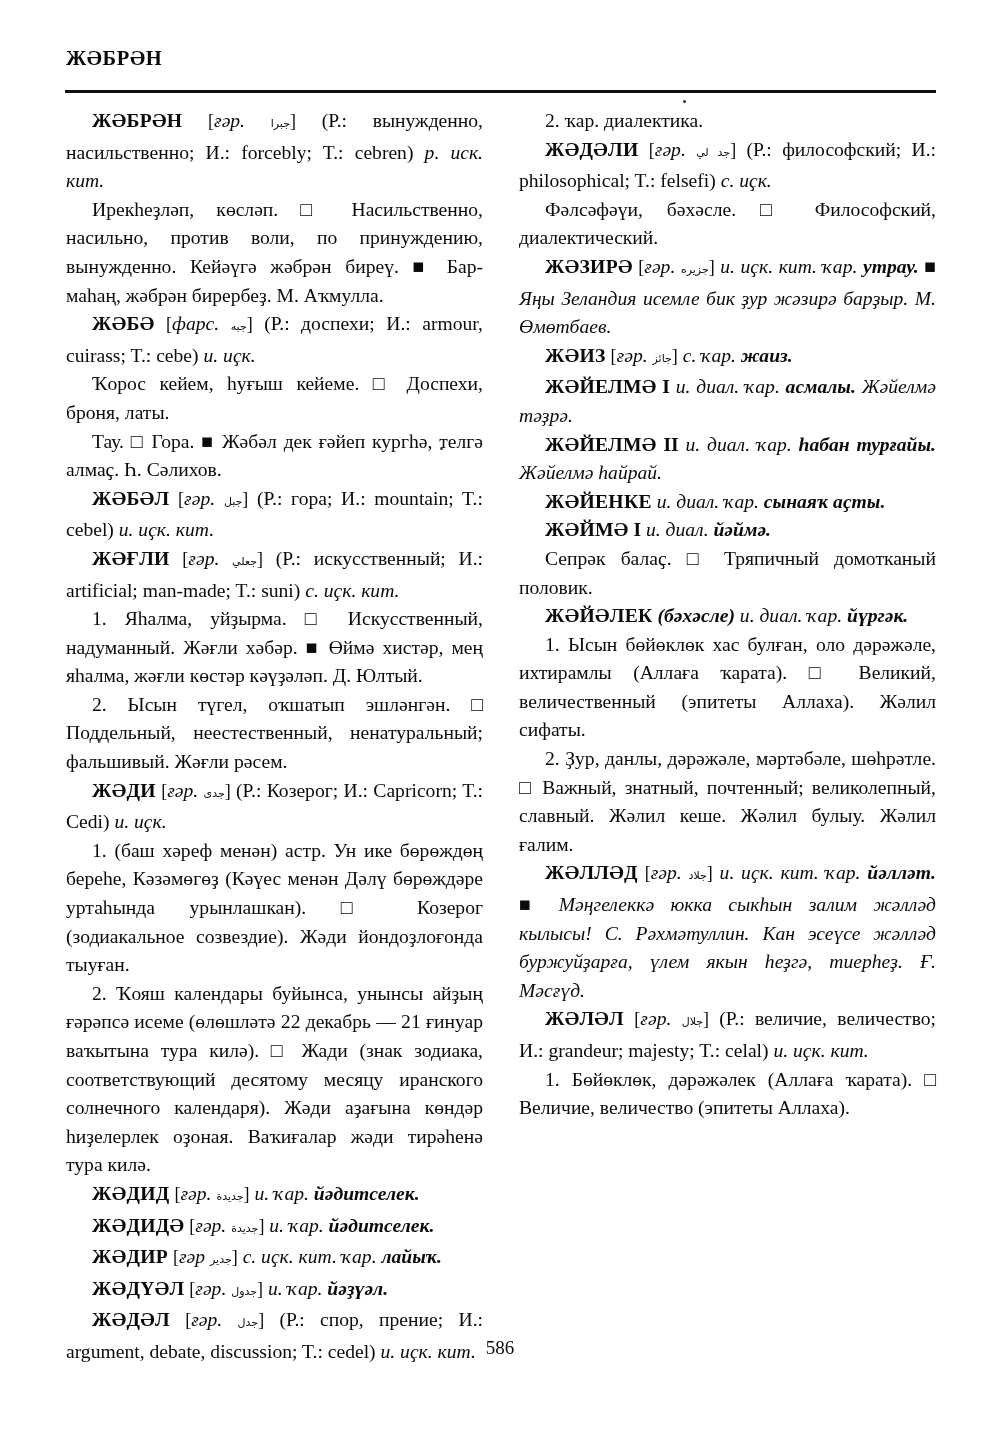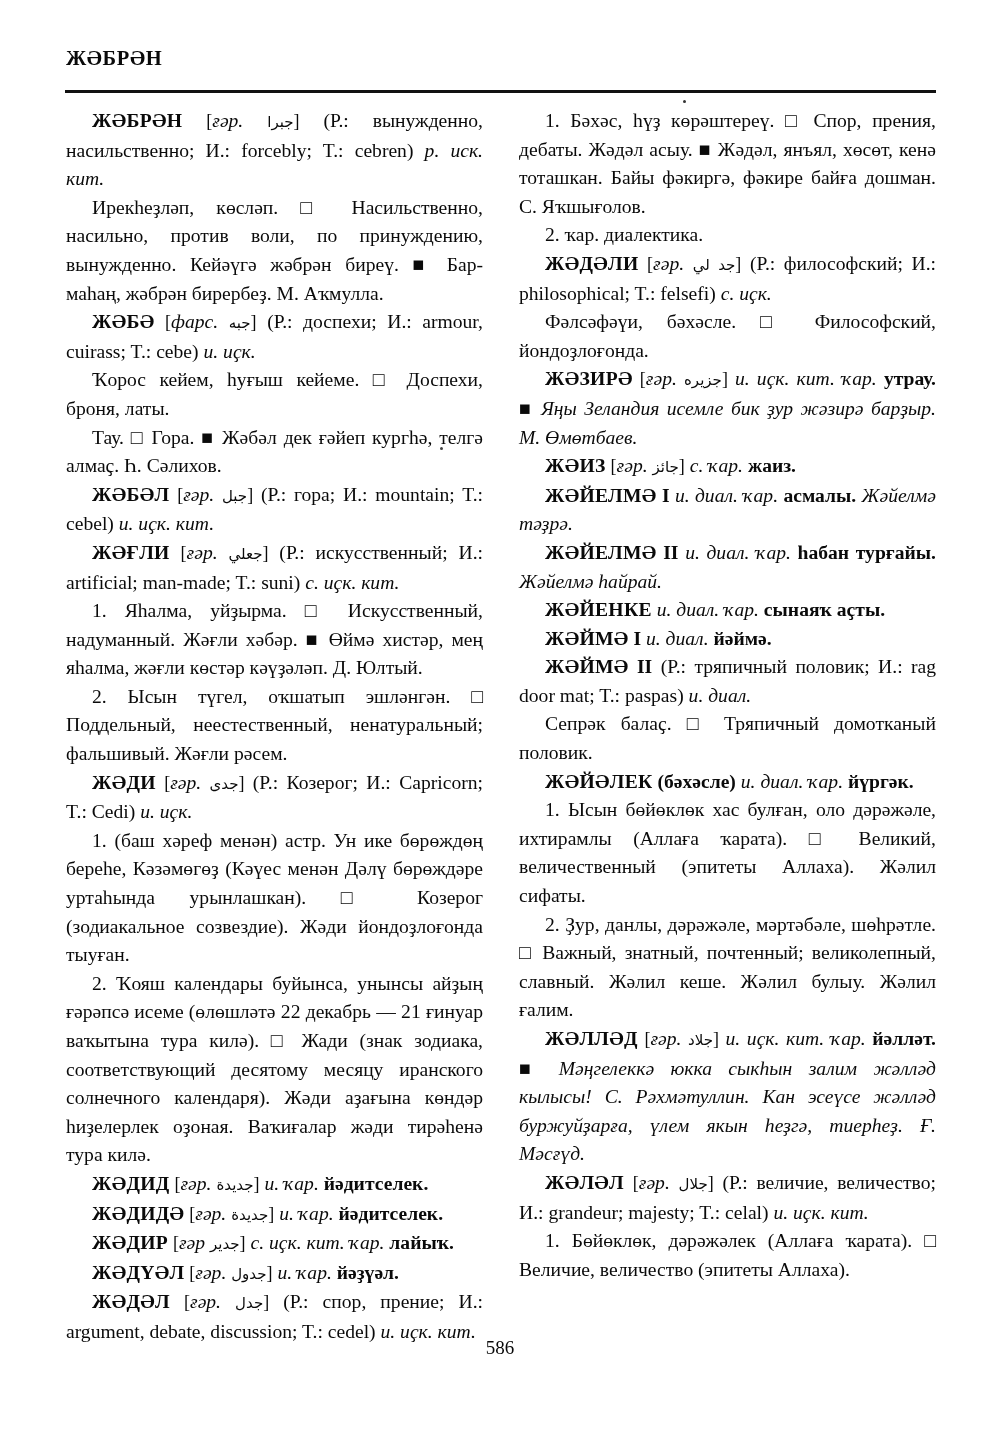--- a/index.html
+++ b/index.html
@@ -36,24 +36,24 @@
     font-size:19.6px;
     line-height:28.6px;
     text-align:justify;
     text-justify:inter-word;
     hyphens:manual;
     text-indent:26px;
   }
 
   .hw{font-weight:700;letter-spacing:.3px;}
   .it{font-style:italic;}
-  .b{font-weight:700;}
+  .b{font-weight:700;font-style:italic;}
   .ar{
     font-family:"DejaVu Sans",sans-serif;
-    font-size:15px;
+    font-size:11px;
     direction:rtl;unicode-bidi:isolate;
     letter-spacing:0;
   }
   .sq{font-size:18px;}
   .rom{font-weight:700;font-family:"Liberation Serif",serif;}
   .spot{
     position:absolute;left:683px;top:100px;width:3px;height:3px;
     background:#333;border-radius:50%;
   }
   .spot2{
@@ -103,39 +103,37 @@
       <p class="e"><span class="hw">ЖӘДИР</span> <span class="sq">[</span><span class="it">ғәр</span> <span class="ar">جدير</span><span class="sq">]</span> <span class="it">с. иҫк. кит. ҡар.</span> <span class="b">лайыҡ.</span></p>
 
       <p class="e"><span class="hw">ЖӘДҮӘЛ</span> <span class="sq">[</span><span class="it">ғәр.</span> <span class="ar">جدول</span><span class="sq">]</span> <span class="it">и. ҡар.</span> <span class="b">йәҙүәл.</span></p>
 
       <p class="e"><span class="hw">ЖӘДӘЛ</span> <span class="sq">[</span><span class="it">ғәр.</span> <span class="ar">جدل</span><span class="sq">]</span> <span>(Р.: спор, прение; И.: argument, debate, discussion; T.: cedel)</span> <span class="it">и. иҫк. кит.</span></p>
 
     </div>
 
     <div class="col col-right">
 
-      <p class="e">1. Бәхәс, һүҙ көрәштереү. □ Спор, прения, дебаты. Жәдәл асыу. ■ Жәдәл, янъял, хөсөт, кенә тоташкан. Байы фәкиргә, фәкире байға дошман. С. Яҡшығолов.</p>
       <p class="e">2. ҡар. диалектика.</p>
 
       <p class="e"><span class="hw">ЖӘДӘЛИ</span> <span class="sq">[</span><span class="it">ғәр.</span> <span class="ar">جد لي</span><span class="sq">]</span> <span>(Р.: философский; И.: philosophical; T.: felsefi)</span> <span class="it">с. иҫк.</span></p>
-      <p class="e">Фәлсәфәүи, бәхәсле. □ Философский, йондоҙлоғонда.</p>
+      <p class="e">Фәлсәфәүи, бәхәсле. □ Философский, диалектический.</p>
 
       <p class="e"><span class="hw">ЖӘЗИРӘ</span> <span class="sq">[</span><span class="it">ғәр.</span> <span class="ar">جزيره</span><span class="sq">]</span> <span class="it">и. иҫк. кит. ҡар.</span> <span class="b">утрау.</span> <span class="it">■ Яңы Зеландия исемле бик ҙур жәзирә барҙыр. М. Өмөтбаев.</span></p>
 
       <p class="e"><span class="hw">ЖӘИЗ</span> <span class="sq">[</span><span class="it">ғәр.</span> <span class="ar">جائز</span><span class="sq">]</span> <span class="it">с. ҡар.</span> <span class="b">жаиз.</span></p>
 
       <p class="e"><span class="hw">ЖӘЙЕЛМӘ</span> <span class="rom">I</span> <span class="it">и. диал. ҡар.</span> <span class="b">асмалы.</span> <span class="it">Жәйелмә тәҙрә.</span></p>
 
       <p class="e"><span class="hw">ЖӘЙЕЛМӘ</span> <span class="rom">II</span> <span class="it">и. диал. ҡар.</span> <span class="b">һабан турғайы.</span> <span class="it">Жәйелмә һайрай.</span></p>
 
       <p class="e"><span class="hw">ЖӘЙЕНКЕ</span> <span class="it">и. диал. ҡар.</span> <span class="b">сынаяҡ аҫты.</span></p>
 
       <p class="e"><span class="hw">ЖӘЙМӘ</span> <span class="rom">I</span> <span class="it">и. диал.</span> <span class="b">йәймә.</span></p>
 
-      <p class="e"><span class="hw">ЖӘЙМӘ</span> <span class="rom">II</span> <span>(Р.: тряпичный половик; И.: rag door mat; T.: paspas)</span> <span class="it">и. диал.</span></p>
       <p class="e">Сепрәк балаҫ. □ Тряпичный домотканый половик.</p>
 
       <p class="e"><span class="hw">ЖӘЙӘЛЕК</span> <span class="b">(бәхәсле)</span> <span class="it">и. диал. ҡар.</span> <span class="b">йүргәк.</span></p>
 
       <p class="e">1. Ысын бөйөклөк хас булған, оло дәрәжәле, ихтирамлы (Аллаға ҡарата). □ Великий, величественный (эпитеты Аллаха). Жәлил сифаты.</p>
       <p class="e">2. Ҙур, данлы, дәрәжәле, мәртәбәле, шөһрәтле. □ Важный, знатный, почтенный; великолепный, славный. Жәлил кеше. Жәлил булыу. Жәлил ғалим.</p>
 
       <p class="e"><span class="hw">ЖӘЛЛӘД</span> <span class="sq">[</span><span class="it">ғәр.</span> <span class="ar">جلاد</span><span class="sq">]</span> <span class="it">и. иҫк. кит. ҡар.</span> <span class="b">йәлләт.</span> <span class="it">■ Мәңгелеккә юкка сыкһын залим жәлләд кылысы! С. Рәхмәтуллин. Кан эсеүсе жәлләд буржуйҙарға, үлем якын һеҙгә, тиерһеҙ. Ғ. Мәсғүд.</span></p>
 
       <p class="e"><span class="hw">ЖӘЛӘЛ</span> <span class="sq">[</span><span class="it">ғәр.</span> <span class="ar">جلال</span><span class="sq">]</span> <span>(Р.: величие, величество; И.: grandeur; majesty; T.: celal)</span> <span class="it">и. иҫк. кит.</span></p>

